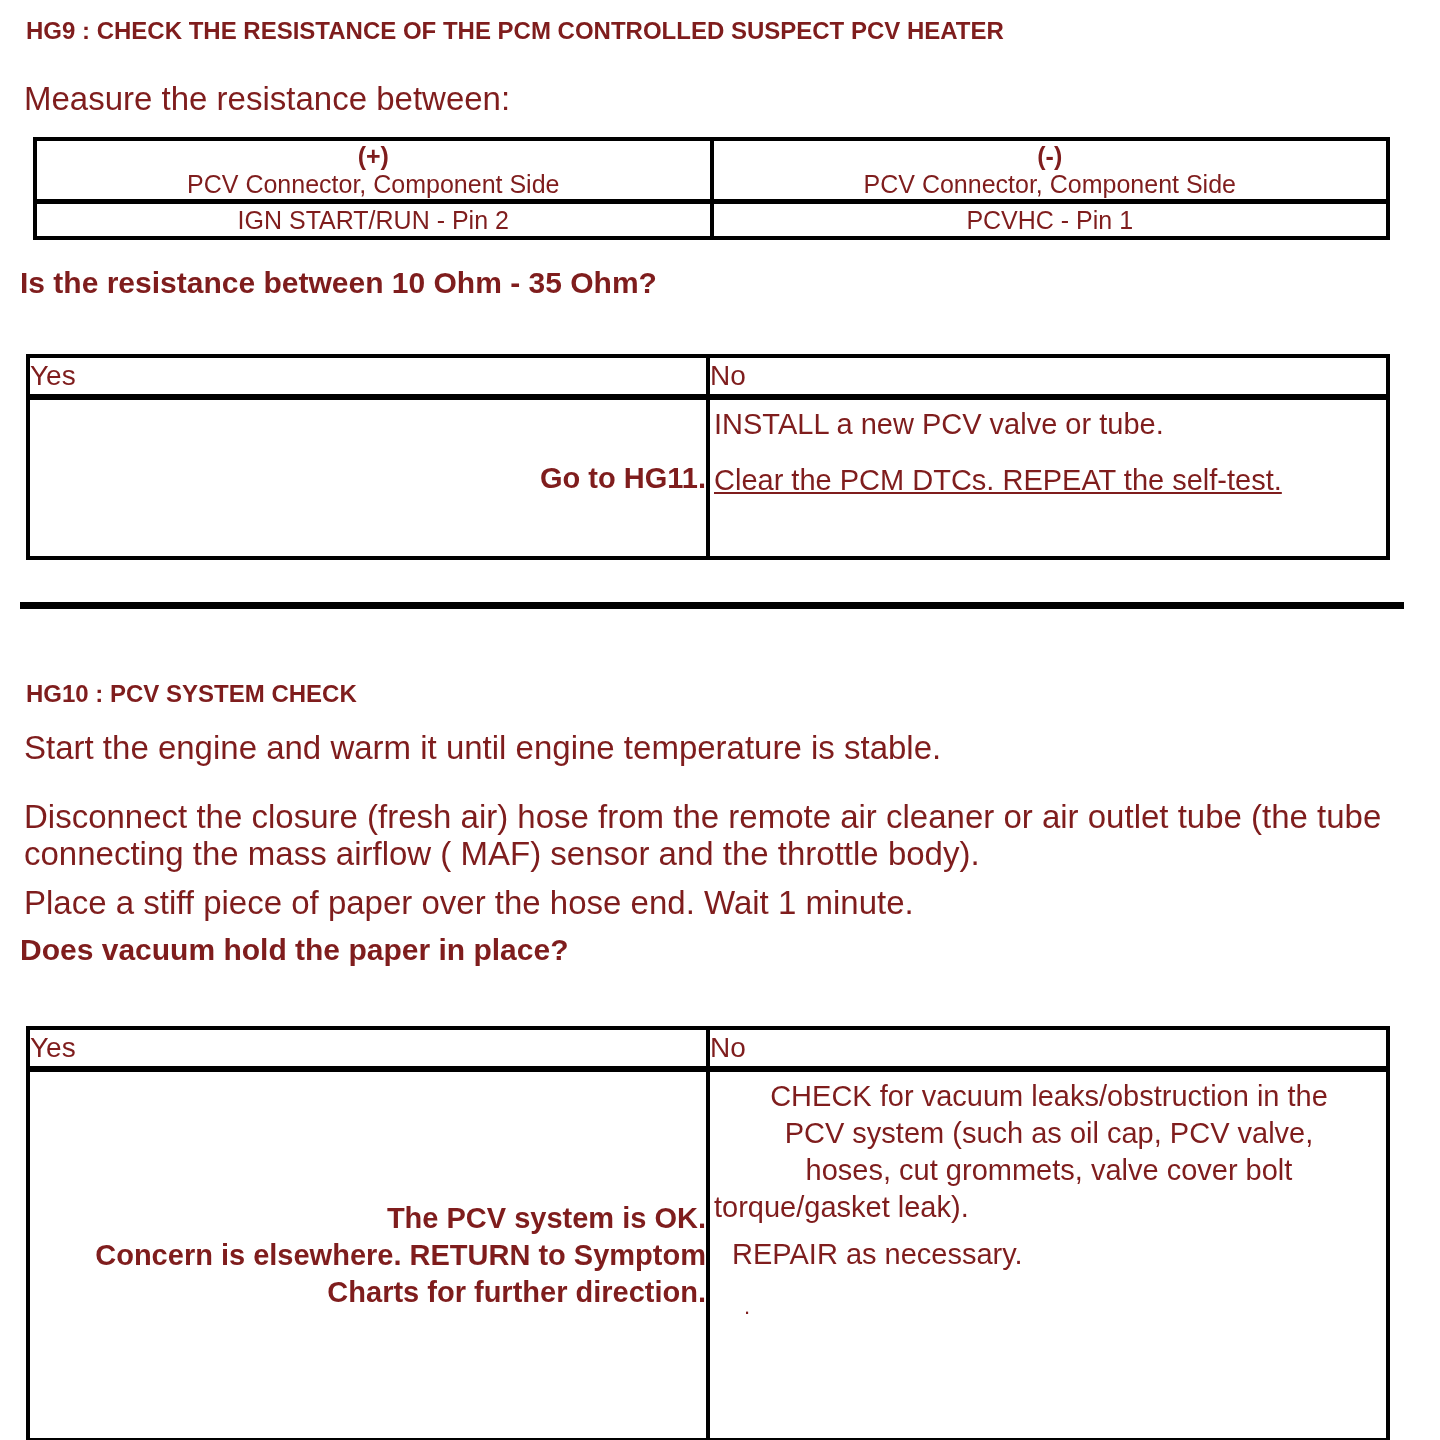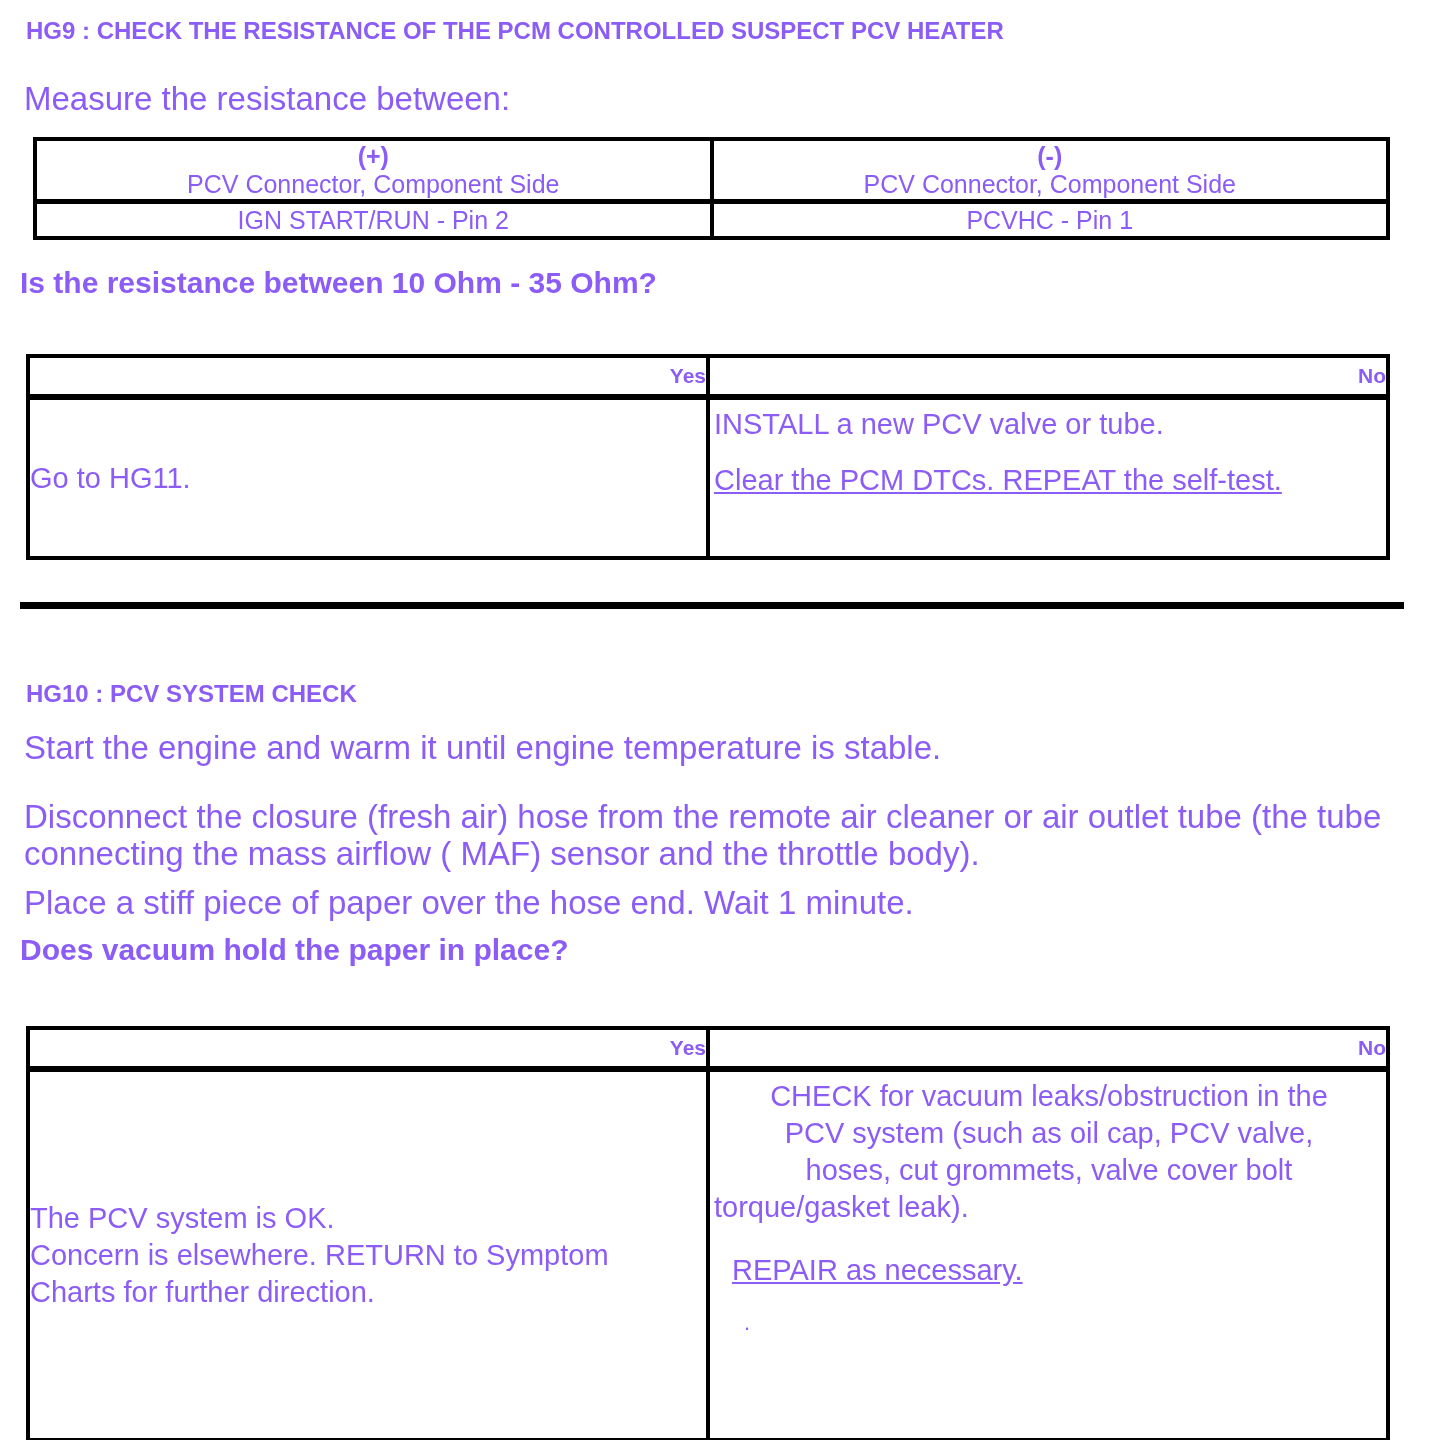--- a/index.html
+++ b/index.html
@@ -1,21 +1,21 @@
 <!DOCTYPE html>
 <html><head>
 <meta charset="utf-8">
 <style>
   html, body { margin: 0; padding: 0; background: #ffffff; }
   .page {
     position: relative;
     width: 1440px;
     height: 1440px;
     background: #ffffff;
-    color: #8b5cf6;
+    color: #7f1d1d;
     font-family: "Liberation Sans", sans-serif;
     box-sizing: border-box;
     padding-top: 16px;
     overflow: hidden;
   }
   .section-title {
     font-size: 24px;
     font-weight: bold;
     line-height: 30px;
     margin: 0 0 0 26px;
@@ -58,51 +58,52 @@
 
   
   .decision-table {
     width: 1364px;
     margin-left: 26px;
     font-size: 29px;
   }
   .decision-table th {
     border: 4px solid #000000;
     border-bottom-width: 6px;
-    font-size: 21px;
-    font-weight: bold;
-    text-align: right;
+    font-size: 28px;
+    font-weight: normal;
+    text-align: left;
     height: 36px;
     padding: 0;
   }
   .decision-table td {
     border: 4px solid #000000;
     padding: 0;
   }
   .decision-table-1 { margin-top: 54px; }
   .decision-table-1 td { height: 150px; }
   .decision-table-2 { margin-top: 59px; }
   .decision-table-2 td { height: 360px; }
   .yes-cell {
-    text-align: left;
+    text-align: right;
     vertical-align: middle;
     line-height: 37px;
     white-space: pre-line;
+    font-weight: bold;
   }
   .no-cell {
     vertical-align: top;
     text-align: left;
     padding: 6px 2px 0 4px !important;
     line-height: 36px;
   }
   .no-cell .gap-para { margin-top: 19px; text-decoration: underline; }
   .no-line { line-height: 37px; white-space: pre; }
   .no-line.center { text-align: center; }
   .no-line.left { text-align: left; }
-  .repair-line { margin-top: 26px; padding-left: 18px; line-height: 37px; text-decoration: underline; }
+  .repair-line { margin-top: 10px; padding-left: 18px; line-height: 37px; }
   .stray-dot { margin-top: 24px; padding-left: 30px; line-height: 20px; font-size: 22px; }
 
   .rule {
     background: #000000;
     width: 1384px;
     margin-left: 20px;
   }
   .rule-mid { height: 7px; margin-top: 42px; }
 
   .sec2-title { margin-top: 70px; }

